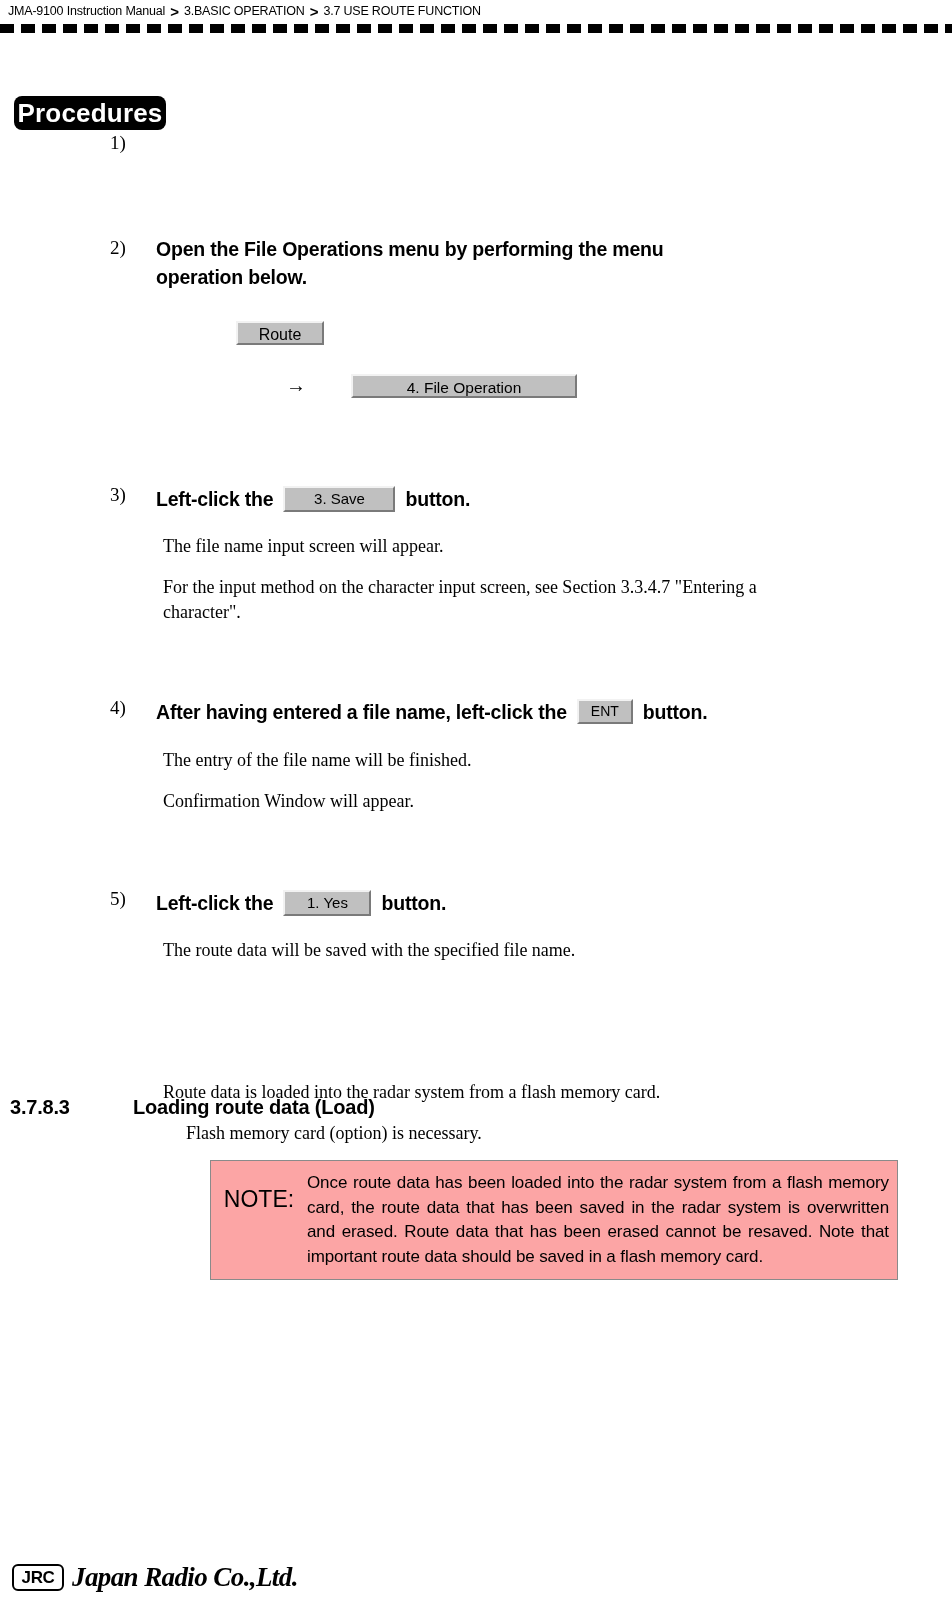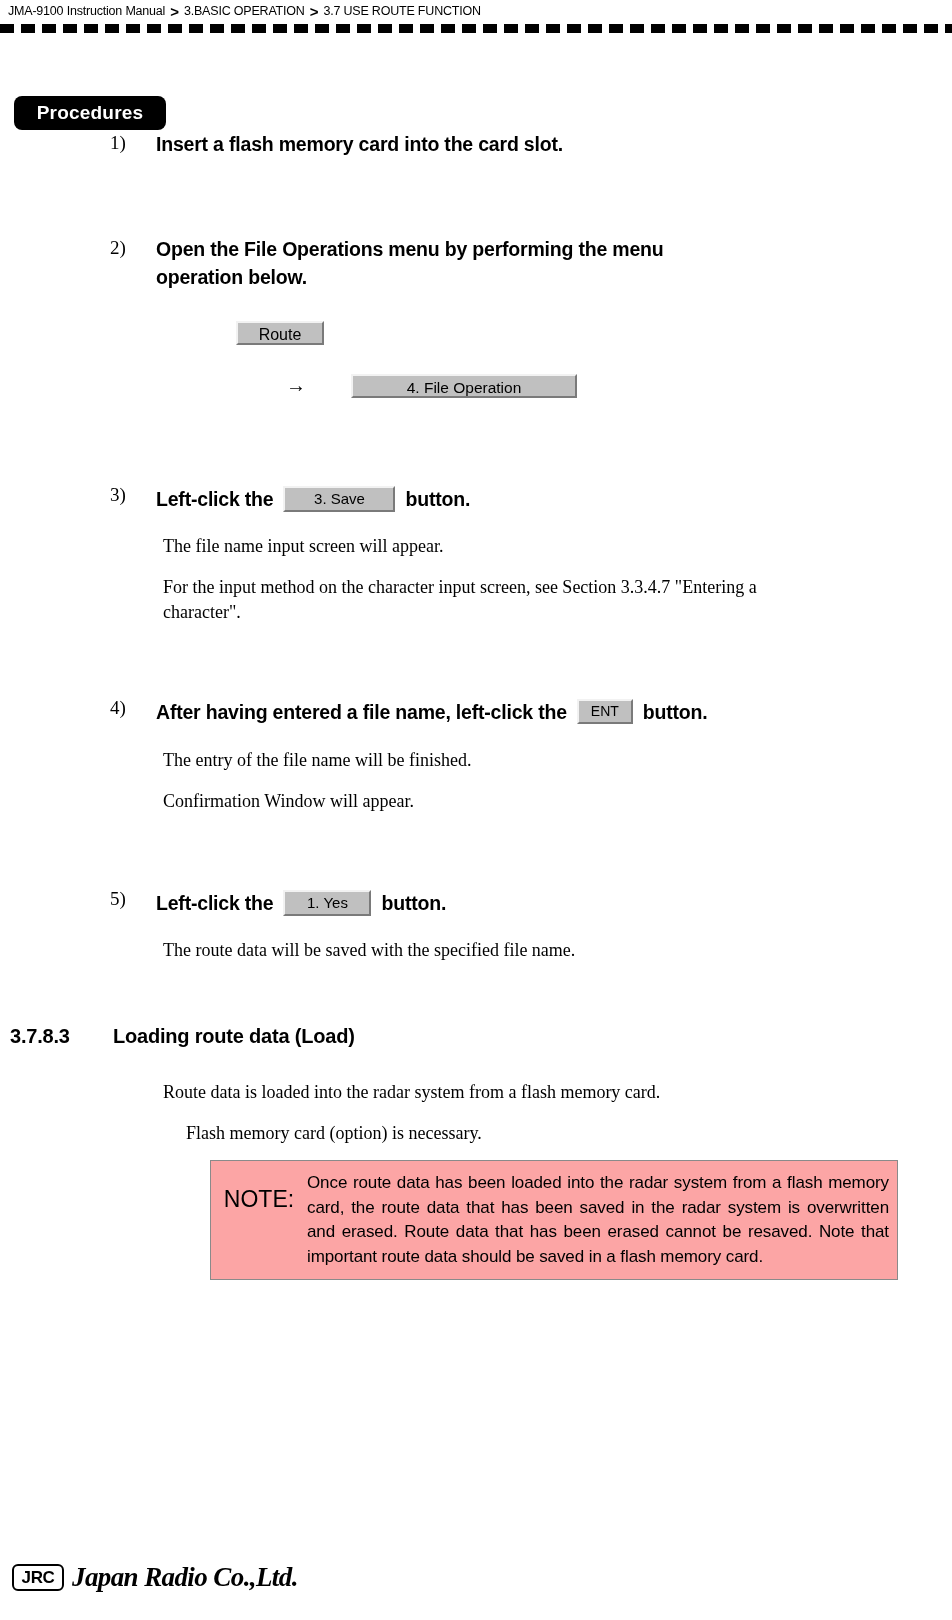--- a/index.html
+++ b/index.html
@@ -54,21 +54,21 @@
     position: absolute;
     left: 14px;
     top: 96px;
     width: 152px;
     height: 34px;
     background: #000000;
     border-radius: 8px;
     color: #ffffff;
     font-family: "Liberation Sans", sans-serif;
     font-weight: bold;
-    font-size: 19px;
+    font-size: 26px;
     display: flex;
     align-items: center;
     justify-content: center;
     letter-spacing: 0.2px;
   }
 
   
   .step {
     position: absolute;
     display: flex;
@@ -150,27 +150,28 @@
     padding: 3px 0 4px 0;
   }
   .btn-save { width: 112px; }
   .btn-ent  { width: 56px; font-size: 14px; }
   .btn-yes  { width: 88px; }
 
   
   .sec-head {
     position: absolute;
     left: 10px;
-    top: 1025px;
+    top: 1096px;
     width: 920px;
     display: flex;
     font-family: "Liberation Sans", sans-serif;
     font-weight: bold;
     font-size: 20px;
     letter-spacing: -0.2px;
+    gap: 20px;
   }
   .sec-num { width: 103px; flex: 0 0 103px; }
 
   
   .note-box {
     position: absolute;
     left: 210px;
     top: 1160px;
     width: 688px;
     border: 1px solid #8a8a8a;
@@ -253,21 +254,20 @@
   <span class="hdr-txt">3.BASIC OPERATION</span>
   <span class="hdr-sep">&gt;</span>
   <span class="hdr-txt">3.7  USE ROUTE FUNCTION</span>
 </div>
 <div class="dash-rule"></div>
 
 <div class="procedures-badge">Procedures</div>
 
 <div class="step" style="left:110px; top:130px; width:820px;">
   <span class="step-num">1)</span>
-  <span class="step-title">Insert a flash memory card into the card slot.</span>
 </div>
 
 <div class="step" style="left:110px; top:235px; width:820px;">
   <span class="step-num">2)</span>
   <span style="display:block; width:720px;">
     <span class="step-title" style="display:block;">Open the File Operations menu by performing the menu</span>
     <span class="step-title" style="display:block;">operation below.</span>
   </span>
 </div>
 

